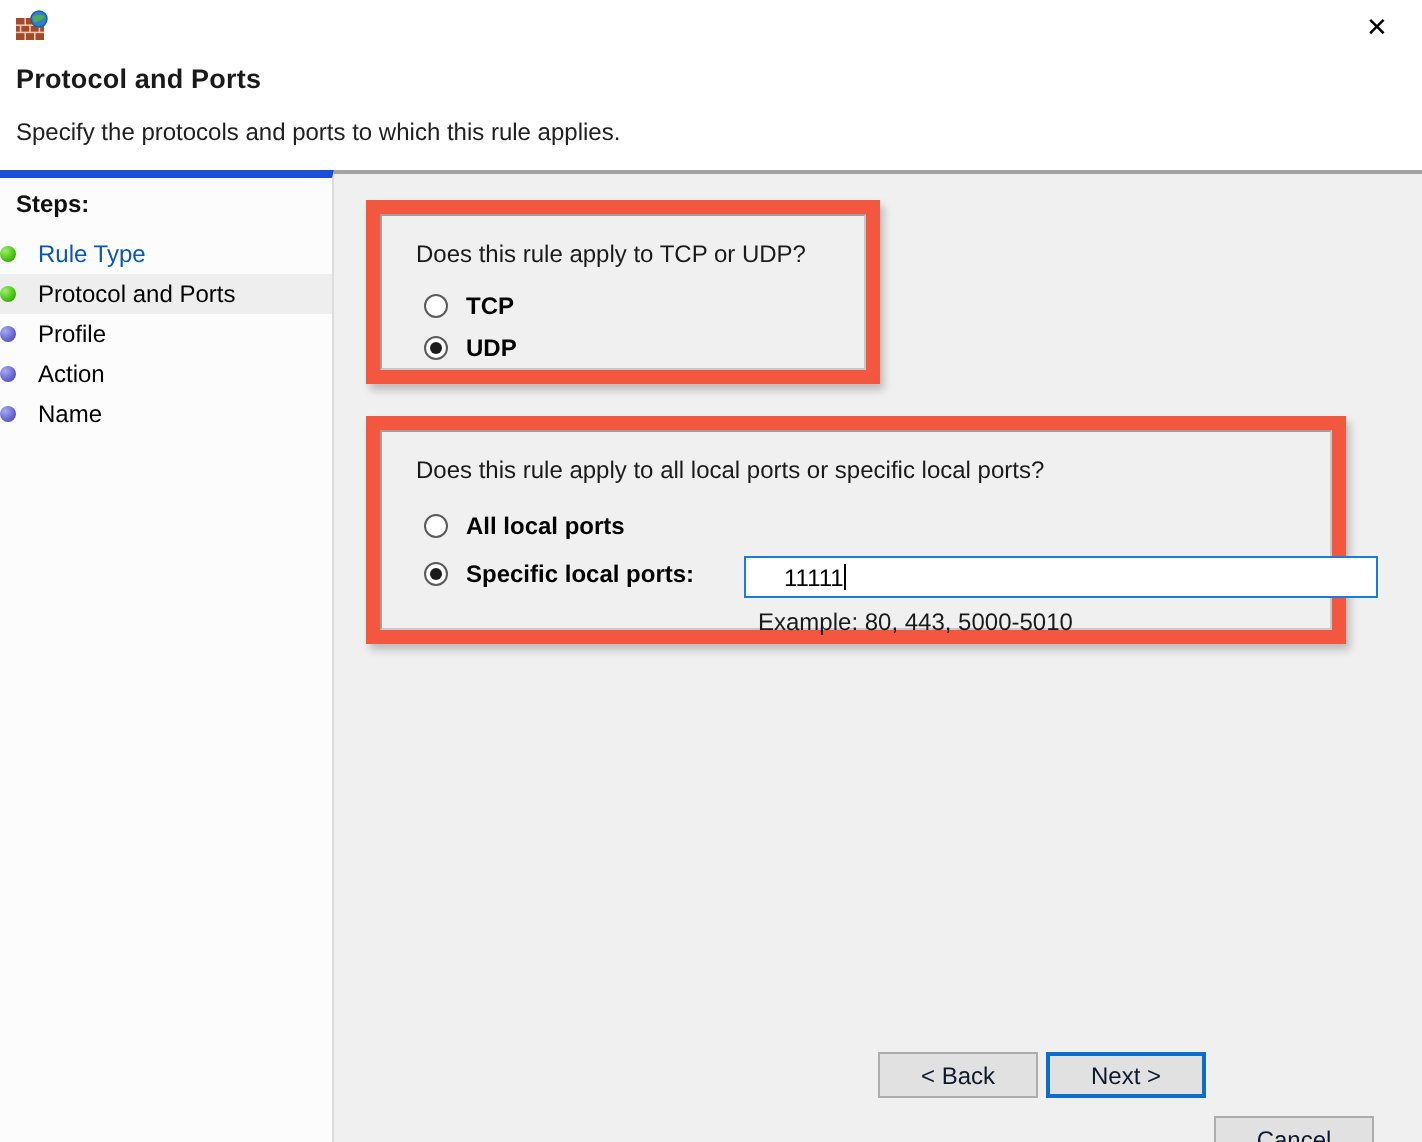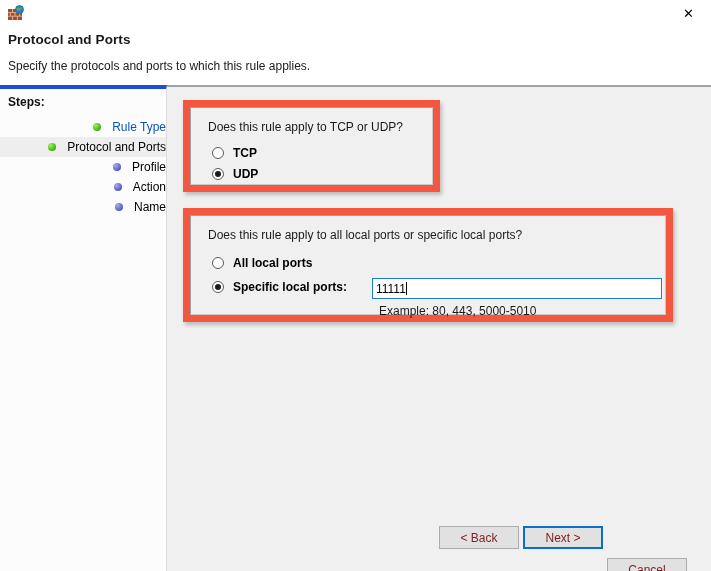--- a/index.html
+++ b/index.html
@@ -102,23 +102,21 @@
   .steps-list {
     position: absolute;
     left: 0;
     top: 28px;
     width: 166px;
   }
   .step-row {
     height: 20px;
     display: flex;
     align-items: center;
-    padding-left: 11px;
-    box-sizing: border-box;
-    justify-content: flex-end;
+    box-sizing: border-box;
   }
   .step-row.current { background: #eeeeee; }
   .step-bullet {
     width: 8px;
     height: 8px;
     border-radius: 50%;
     margin-right: 11px;
     flex: 0 0 auto;
   }
   .step-bullet.done {
@@ -209,28 +207,28 @@
     font-weight: bold;
     color: #000000;
     white-space: nowrap;
   }
 
   
   .port-input {
     position: absolute;
     left: 181px;
     top: 62px;
-    width: 290px;
+    width: 317px;
     height: 21px;
     background: #ffffff;
     border: 1px solid #1a7fd4;
     box-sizing: border-box;
     display: flex;
     align-items: center;
-    padding-left: 3px;
+    padding-left: 19px;
   }
   .port-value {
     font-size: 12px;
     color: #000000;
   }
   .caret {
     display: inline-block;
     width: 1px;
     height: 13px;
     background: #000000;
@@ -256,21 +254,21 @@
   .btn {
     position: absolute;
     top: 17px;
     width: 80px;
     height: 23px;
     background: #e1e1e1;
     border: 1px solid #adadad;
     box-sizing: border-box;
     font-family: "Liberation Sans", sans-serif;
     font-size: 12px;
-    color: #7f1d1d;
+    color: #0f172a;
     display: flex;
     align-items: center;
     justify-content: center;
     cursor: default;
   }
   .btn.default {
     border: 2px solid #0b6ecb;
     background: #e1e1e1;
   }
   #btn-back   { left: 272px; }

